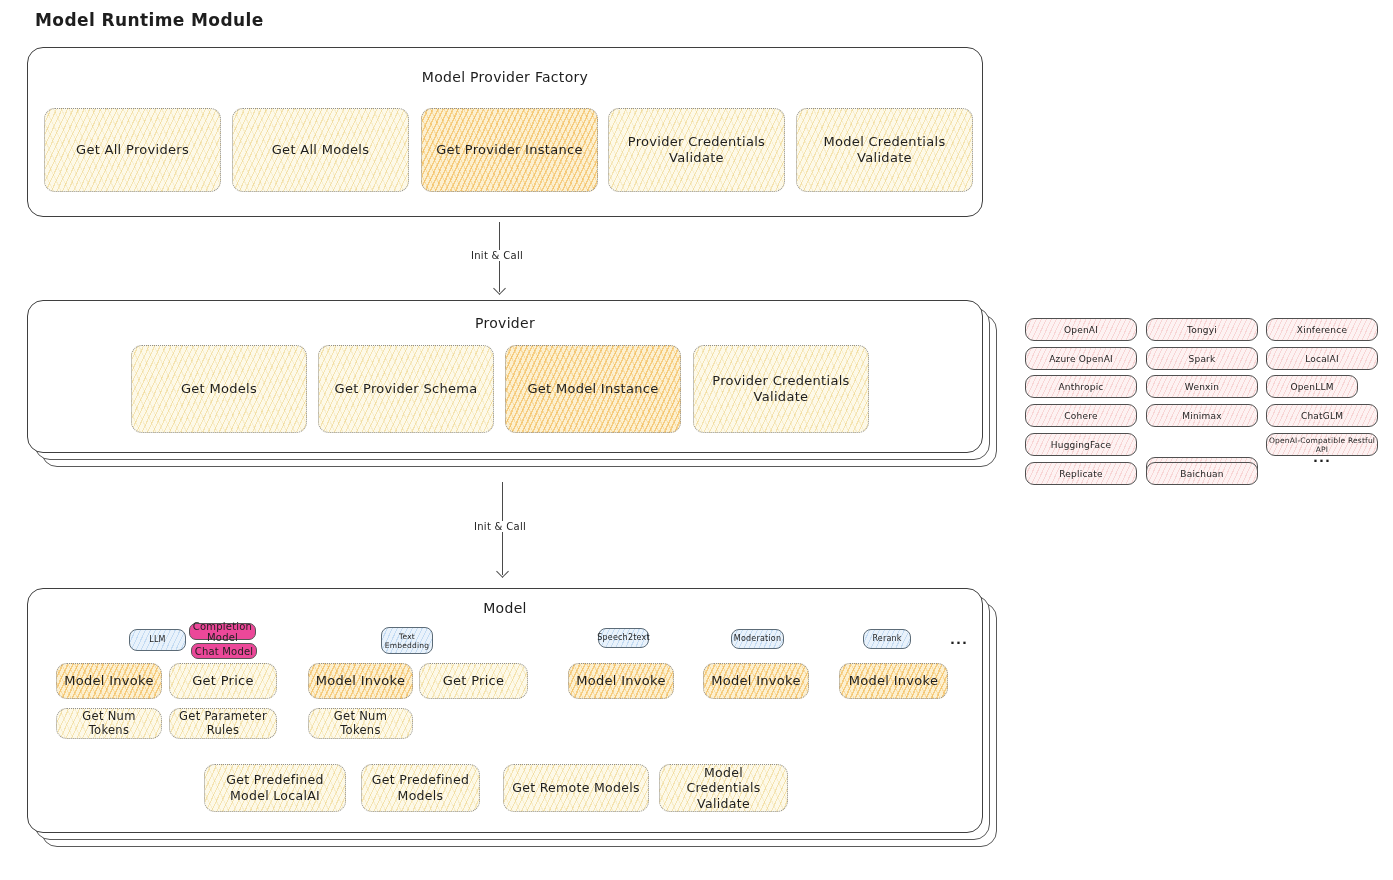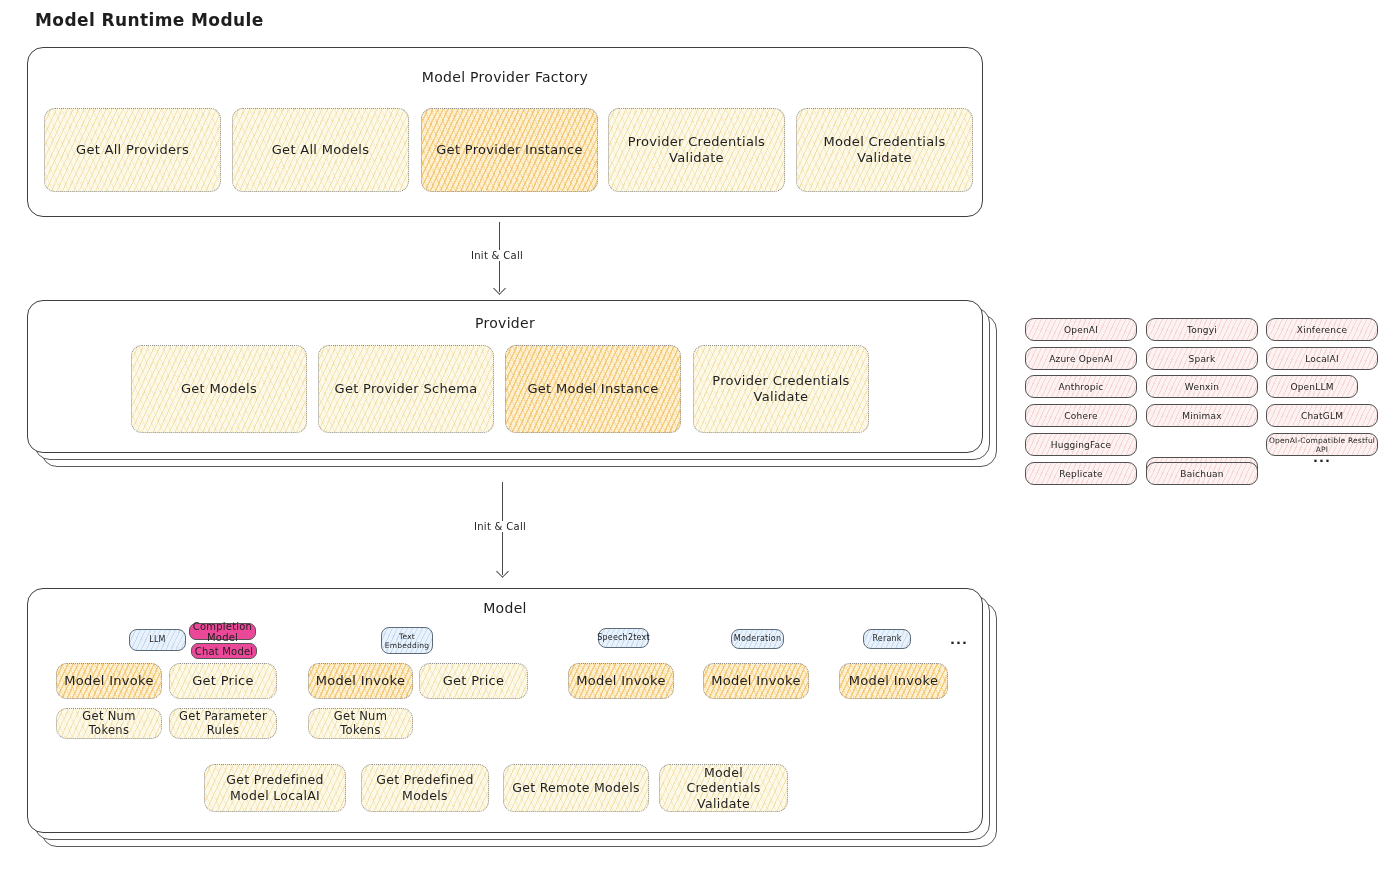--- a/index.html
+++ b/index.html
@@ -149,18 +149,18 @@
     <div class="op" style="left:391px;top:74px;width:109px;height:36px;">Get Price</div>
     <div class="op hl" style="left:540px;top:74px;width:106px;height:36px;">Model Invoke</div>
     <div class="op hl" style="left:675px;top:74px;width:106px;height:36px;">Model Invoke</div>
     <div class="op hl" style="left:811px;top:74px;width:109px;height:36px;">Model Invoke</div>
 
     <div class="op sm" style="left:28px;top:119px;width:106px;height:31px;">Get Num Tokens</div>
     <div class="op sm" style="left:141px;top:119px;width:108px;height:31px;">Get Parameter Rules</div>
     <div class="op sm" style="left:280px;top:119px;width:105px;height:31px;">Get Num Tokens</div>
 
     <div class="op" style="left:176px;top:175px;width:142px;height:48px;font-size:12.5px;">Get Predefined Model LocalAI</div>
-    <div class="op" style="left:333px;top:175px;width:128px;height:48px;font-size:12.5px;">Get Predefined Models</div>
+    <div class="op" style="left:333px;top:175px;width:119px;height:48px;font-size:12.5px;">Get Predefined Models</div>
     <div class="op" style="left:475px;top:175px;width:146px;height:48px;font-size:12.5px;">Get Remote Models</div>
     <div class="op" style="left:631px;top:175px;width:129px;height:48px;font-size:12.5px;">Model Credentials Validate</div>
   </div>
 
 </div>
 
 </body></html>

